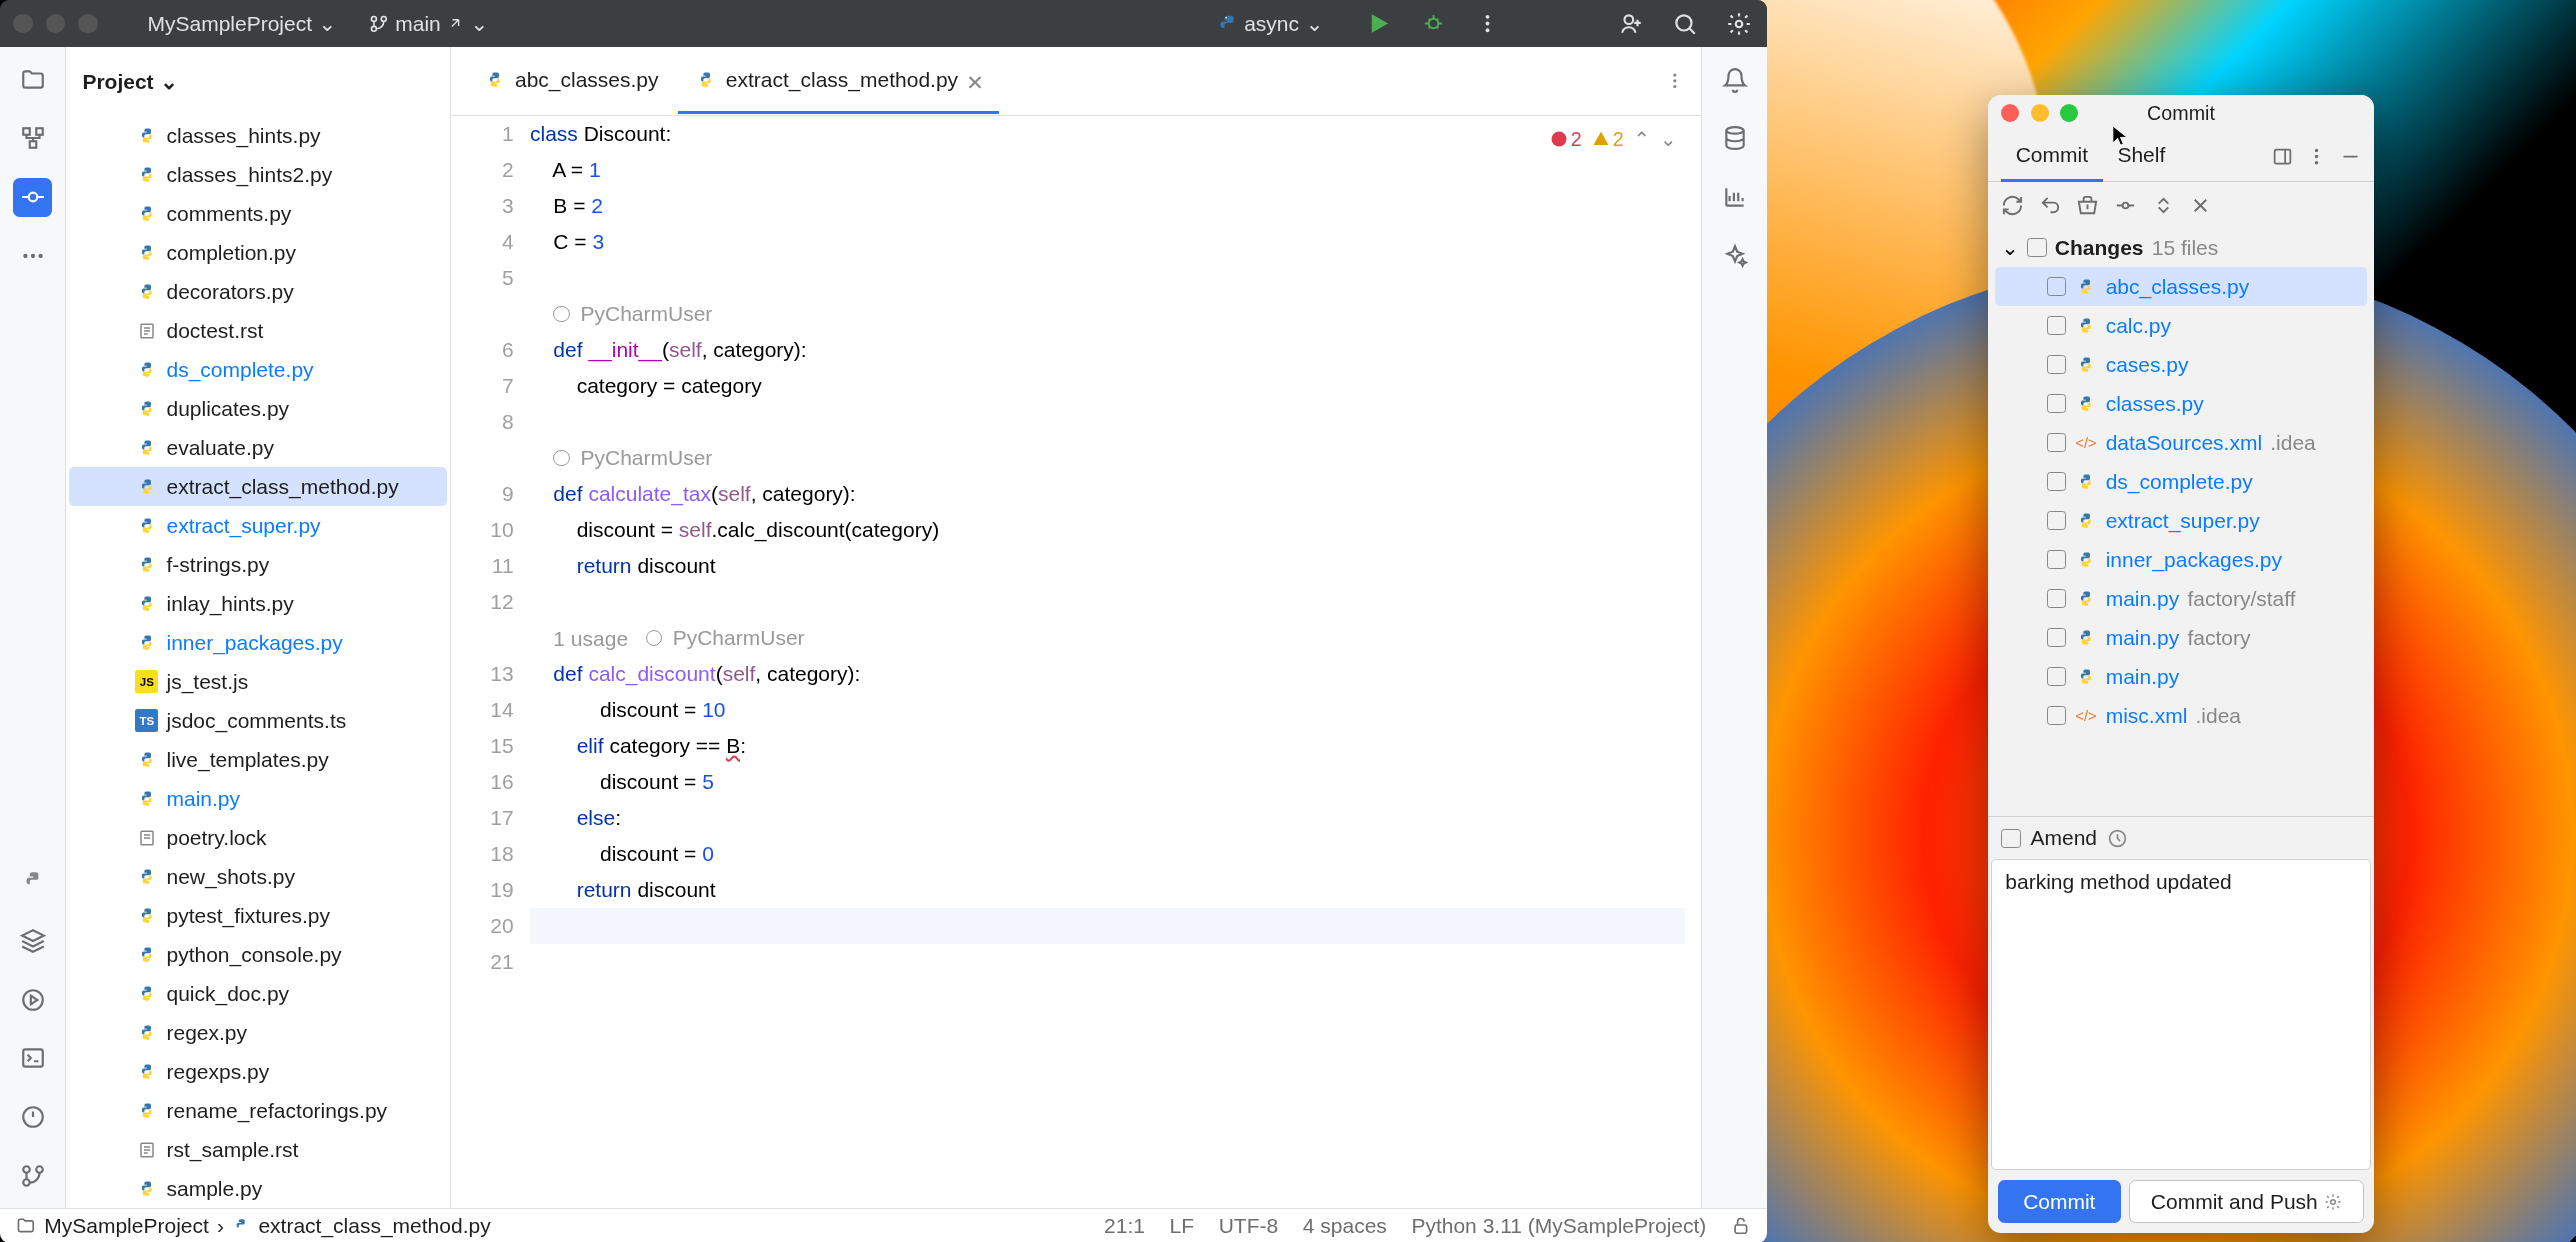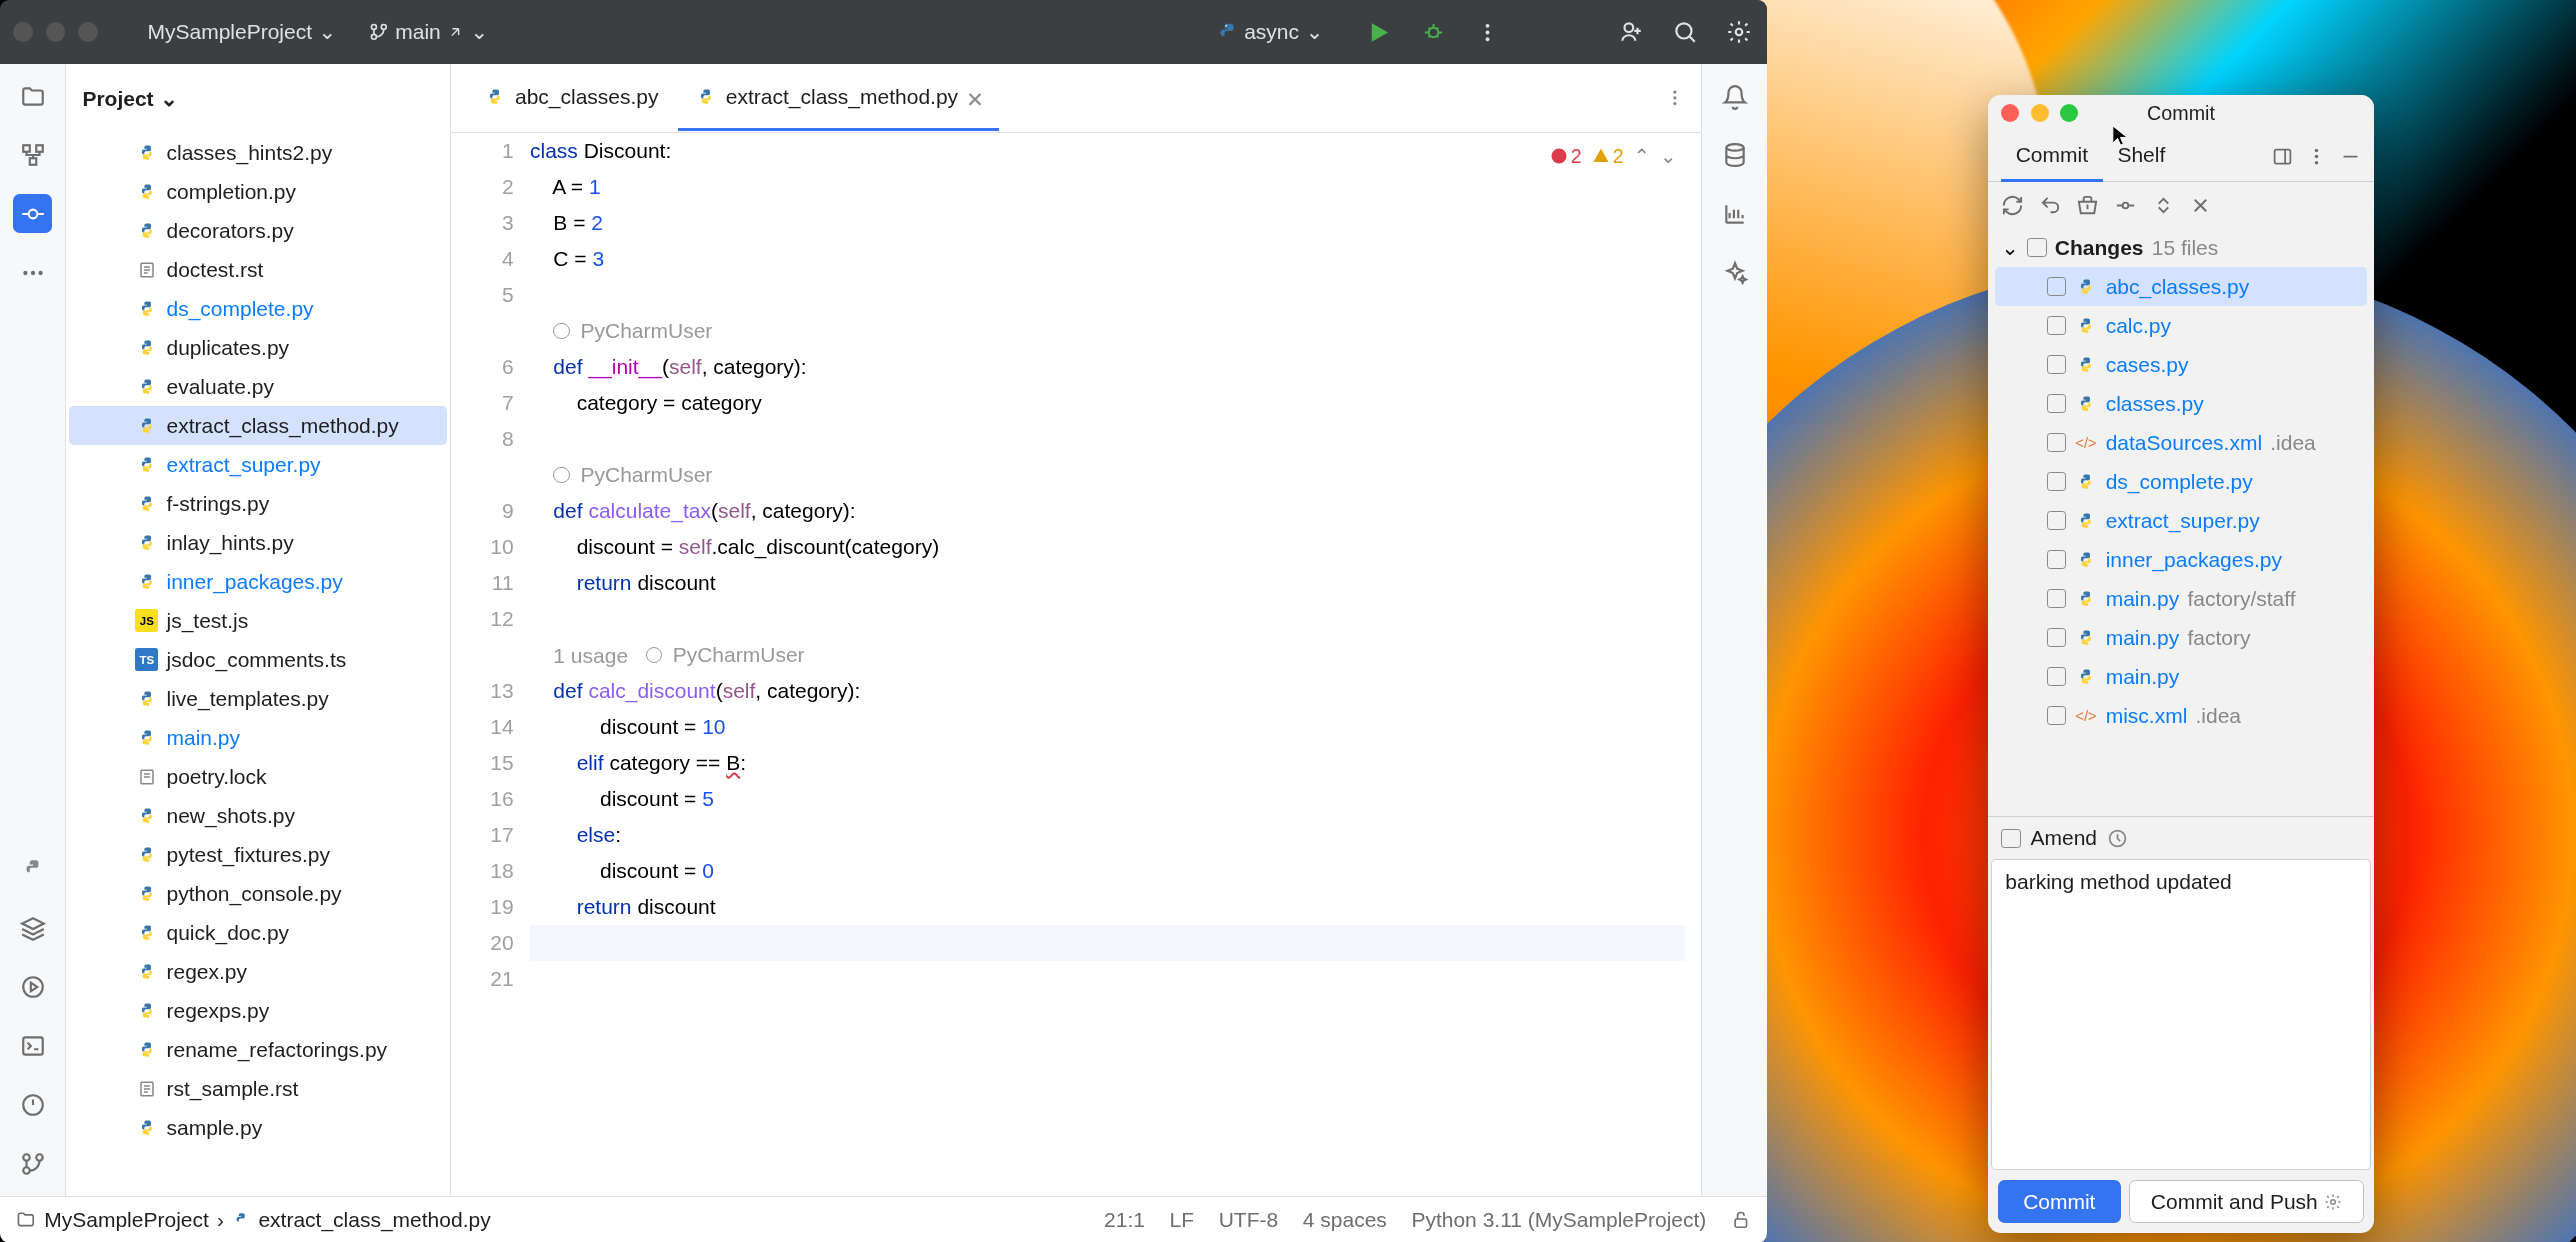--- a/index.html
+++ b/index.html
@@ -289,21 +289,39 @@
         <span class="chev">⌄</span>
       </div>
       <div class="project-tree" id="project-tree">
           <div class="tree-item">
             <span class="file-icon py-icon">
               <svg width="19.7" height="19.7" viewBox="0 0 24 24">
                 <path fill="#3776ab" d="M12 3C9 3 9 5 9 5v2h3v1H8s-2 0-2 3 2 3 2 3h1v-2s0-2 2-2h4s2 0 2-2V5s0-2-3-2h-2z"></path>
                 <path fill="#ffd43b" d="M12 21c3 0 3-2 3-2v-2h-3v-1h4s2 0 2-3-2-3-2-3h-1v2s0 2-2 2H9s-2 0-2 2v2s0 2 3 2h2z"></path>
               </svg>
             </span>
+            <span class="file-name">classes_hints.py</span>
+          </div>
+          <div class="tree-item">
+            <span class="file-icon py-icon">
+              <svg width="19.7" height="19.7" viewBox="0 0 24 24">
+                <path fill="#3776ab" d="M12 3C9 3 9 5 9 5v2h3v1H8s-2 0-2 3 2 3 2 3h1v-2s0-2 2-2h4s2 0 2-2V5s0-2-3-2h-2z"></path>
+                <path fill="#ffd43b" d="M12 21c3 0 3-2 3-2v-2h-3v-1h4s2 0 2-3-2-3-2-3h-1v2s0 2-2 2H9s-2 0-2 2v2s0 2 3 2h2z"></path>
+              </svg>
+            </span>
             <span class="file-name">classes_hints2.py</span>
+          </div>
+          <div class="tree-item">
+            <span class="file-icon py-icon">
+              <svg width="19.7" height="19.7" viewBox="0 0 24 24">
+                <path fill="#3776ab" d="M12 3C9 3 9 5 9 5v2h3v1H8s-2 0-2 3 2 3 2 3h1v-2s0-2 2-2h4s2 0 2-2V5s0-2-3-2h-2z"></path>
+                <path fill="#ffd43b" d="M12 21c3 0 3-2 3-2v-2h-3v-1h4s2 0 2-3-2-3-2-3h-1v2s0 2-2 2H9s-2 0-2 2v2s0 2 3 2h2z"></path>
+              </svg>
+            </span>
+            <span class="file-name">comments.py</span>
           </div>
           <div class="tree-item">
             <span class="file-icon py-icon">
               <svg width="19.7" height="19.7" viewBox="0 0 24 24">
                 <path fill="#3776ab" d="M12 3C9 3 9 5 9 5v2h3v1H8s-2 0-2 3 2 3 2 3h1v-2s0-2 2-2h4s2 0 2-2V5s0-2-3-2h-2z"></path>
                 <path fill="#ffd43b" d="M12 21c3 0 3-2 3-2v-2h-3v-1h4s2 0 2-3-2-3-2-3h-1v2s0 2-2 2H9s-2 0-2 2v2s0 2 3 2h2z"></path>
               </svg>
             </span>
             <span class="file-name">completion.py</span>
           </div>

